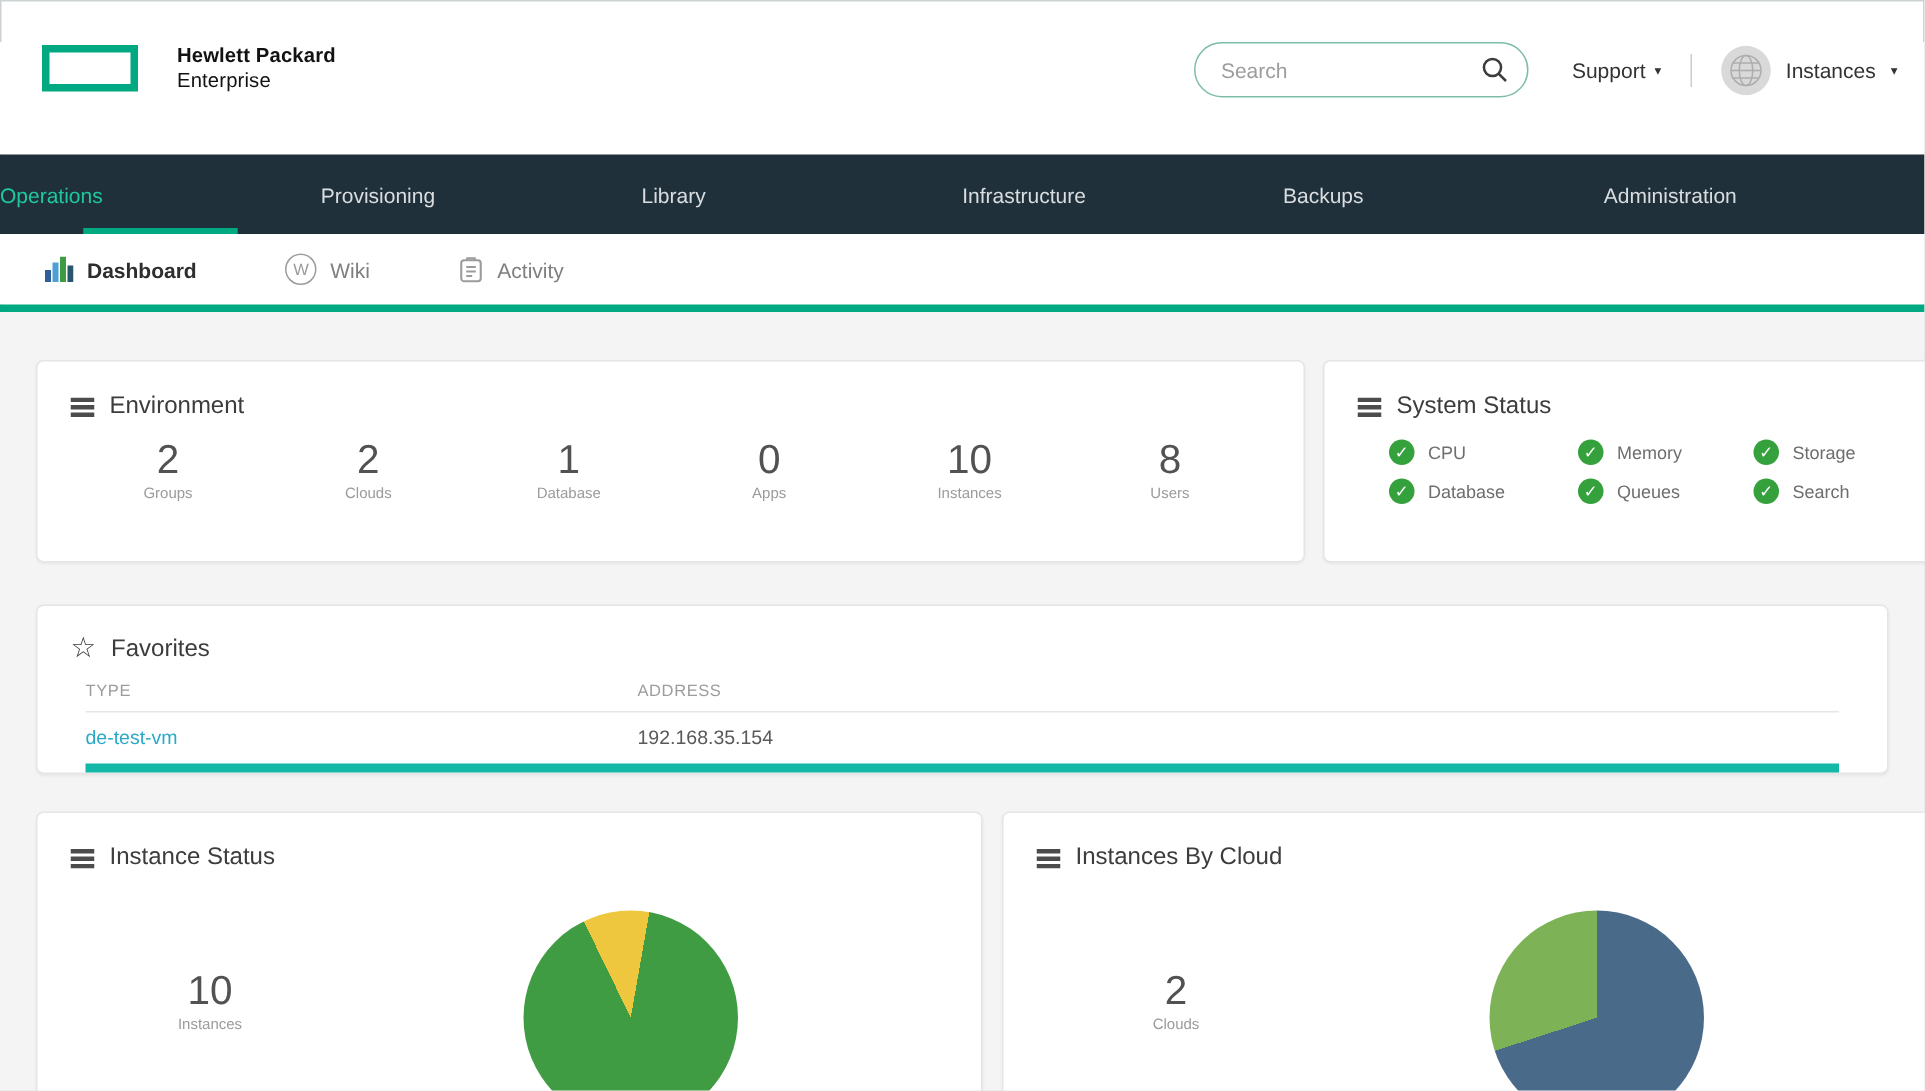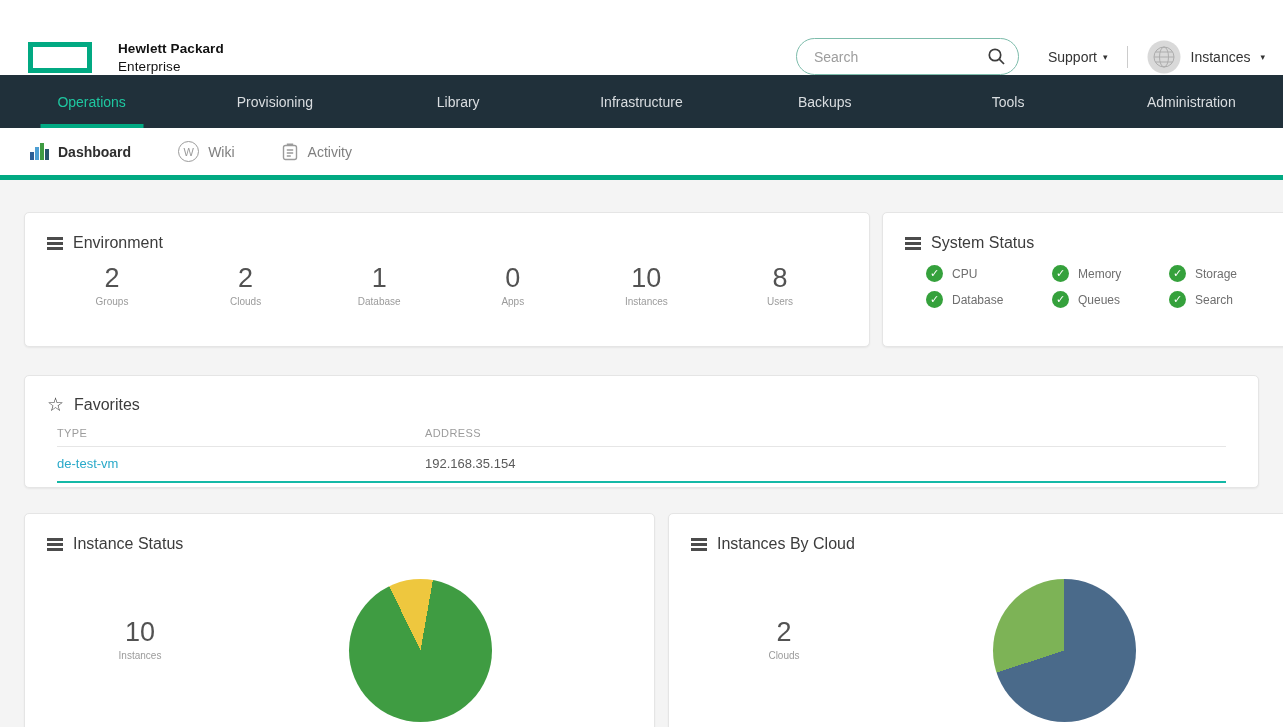--- a/index.html
+++ b/index.html
@@ -1,41 +1,41 @@
 <!DOCTYPE html>
 <html><head>
 <meta charset="utf-8">
 <style>
   * { box-sizing: border-box; margin: 0; padding: 0; }
   html, body { width: 1283px; height: 727px; }
   body { font-family: "Liberation Sans", sans-serif; background: #fff; overflow: hidden; position: relative; box-shadow: inset 0 0 0 1px #cdd2d4; }
 
   
-  .header { height: 75px; display: flex; align-items: flex-end; padding: 0 18px 0 28px; background: #fff; }
+  .header { height: 75px; display: flex; align-items: flex-start; padding: 0 18px 0 28px; background: #fff; margin-top: 28px; }
   .logo-wrap { display: flex; align-items: center; cursor: pointer; }
   .logo-mark { width: 64px; height: 31px; border: 5px solid #01a982; }
   .brand { margin-left: 26px; font-size: 13.5px; color: #121212; line-height: 1.28; letter-spacing: 0.1px; }
   .brand-b1 { font-weight: bold; }
   .header-right { margin-left: auto; display: flex; align-items: center; }
   .search-box { width: 223px; height: 37px; border: 1px solid #7dbcab; border-radius: 19px; display: flex; align-items: center; padding: 0 12px 0 17px; background: #fff; }
   .search-box input { border: 0; outline: 0; flex: 1; font-size: 14px; color: #333; font-family: inherit; background: transparent; min-width: 0; }
   .search-box input::placeholder { color: #9d9d9d; }
   .support { margin-left: 29px; display: flex; align-items: center; gap: 6px; font-size: 14px; color: #333; cursor: pointer; white-space: nowrap; }
   .caret { font-size: 9px; color: #333; }
   .vdivider { width: 1px; height: 22px; background: #cccccc; margin: 0 19px; }
   .user-wrap { display: flex; align-items: center; gap: 10px; cursor: pointer; font-size: 14px; color: #333; white-space: nowrap; }
 
   
   .navbar { height: 53px; background: #20303a; display: flex; }
-  .nav-tab { flex: 1; display: flex; align-items: center; justify-content: center; font-size: 14px; color: #d9dde0; cursor: pointer; position: relative; }
+  .nav-tab { flex: 1; display: flex; align-items: center; justify-content: flex-start; font-size: 14px; color: #d9dde0; cursor: pointer; position: relative; }
   .nav-tab.active { color: #1ec7a0; }
   .nav-tab.active::after { content: ""; position: absolute; left: 50%; transform: translateX(-50%); bottom: 0; width: 103px; height: 4px; background: #01a982; }
 
   
-  .subnav { height: 47px; background: #fff; display: flex; align-items: center; padding-left: 30px; gap: 47px; }
+  .subnav { height: 47px; background: #fff; display: flex; align-items: center; padding-left: 30px; gap: 59px; }
   .subnav-item { display: flex; align-items: center; gap: 9px; font-size: 14px; color: #7f7f7f; cursor: pointer; }
   .subnav-item.active { color: #2e2e2e; font-weight: bold; }
   .wiki-circle { width: 21px; height: 21px; border-radius: 50%; border: 1.5px solid #9b9b9b; color: #9b9b9b; font-size: 11px; display: flex; align-items: center; justify-content: center; }
   .green-rule { height: 5px; background: #01a982; }
 
   
   .content { height: 547px; background: #f4f4f4; padding: 32px 16px 0 24px; }
   .card { background: #fff; border: 1px solid #e5e5e5; border-radius: 5px; box-shadow: 0 1px 2px rgba(0,0,0,0.06); }
   .card-title { display: flex; align-items: center; gap: 10px; padding: 21px 0 0 22px; font-size: 16px; color: #3c3c3c; }
 
@@ -50,21 +50,21 @@
   .sys-grid { margin: 13px 0 0 43px; display: grid; grid-template-columns: 126px 117px 1fr; row-gap: 9px; }
   .sys-item { display: flex; align-items: center; gap: 9px; font-size: 12px; color: #6e6e6e; }
   .check { width: 17px; height: 17px; border-radius: 50%; background: #35a13c; color: #fff; font-size: 11px; display: inline-flex; align-items: center; justify-content: center; flex-shrink: 0; }
 
   .fav-card { width: 1235px; height: 113px; margin-top: 28px; }
   .fav-title { padding-top: 19px; }
   .star { font-size: 19px; color: #3c3c3c; line-height: 1; }
   .fav-table { margin: 13px 32px 0 32px; }
   .fav-hrow, .fav-row { display: grid; grid-template-columns: 368px 288px 1fr; align-items: center; }
   .fav-hrow { font-size: 11px; letter-spacing: 0.4px; color: #9c9c9c; padding-bottom: 7px; border-bottom: 1px solid #e6e6e6; }
-  .fav-row { font-size: 13px; color: #5a5a5a; padding: 9px 0 10px; border-bottom: 2px solid #14b8a6; }
+  .fav-row { font-size: 13px; color: #5a5a5a; padding: 9px 0 10px; border-bottom: 6px solid #14b8a6; }
   .fav-link { color: #29a9c9; cursor: pointer; }
 
   .row3 { display: flex; gap: 13px; margin-top: 25px; }
   .pie-card { height: 280px; position: relative; flex-shrink: 0; }
   .pie-card.left { width: 631px; }
   .pie-card.right { width: 620px; }
   .big-stat { position: absolute; left: 15px; top: 103px; width: 200px; text-align: center; }
   .pie { position: absolute; left: 324px; top: 65px; width: 143px; height: 143px; border-radius: 50%; }
 </style>
 </head>
@@ -120,23 +120,20 @@
   <div class="nav-tab">
       <span>Library</span>
     </div>
   <div class="nav-tab">
       <span>Infrastructure</span>
     </div>
   <div class="nav-tab">
       <span>Backups</span>
     </div>
   <div class="nav-tab">
-      <span>Tools</span>
-    </div>
-  <div class="nav-tab">
       <span>Administration</span>
     </div>
 </nav>
 
 <div class="subnav">
   <div class="subnav-item active">
     <svg width="19" height="17" viewBox="0 0 19 17">
       <rect x="0" y="9" width="4" height="8" fill="#2e5f96"></rect>
       <rect x="5" y="4" width="4" height="13" fill="#4e9fd4"></rect>
       <rect x="10" y="0" width="4" height="17" fill="#3f9b42"></rect>

